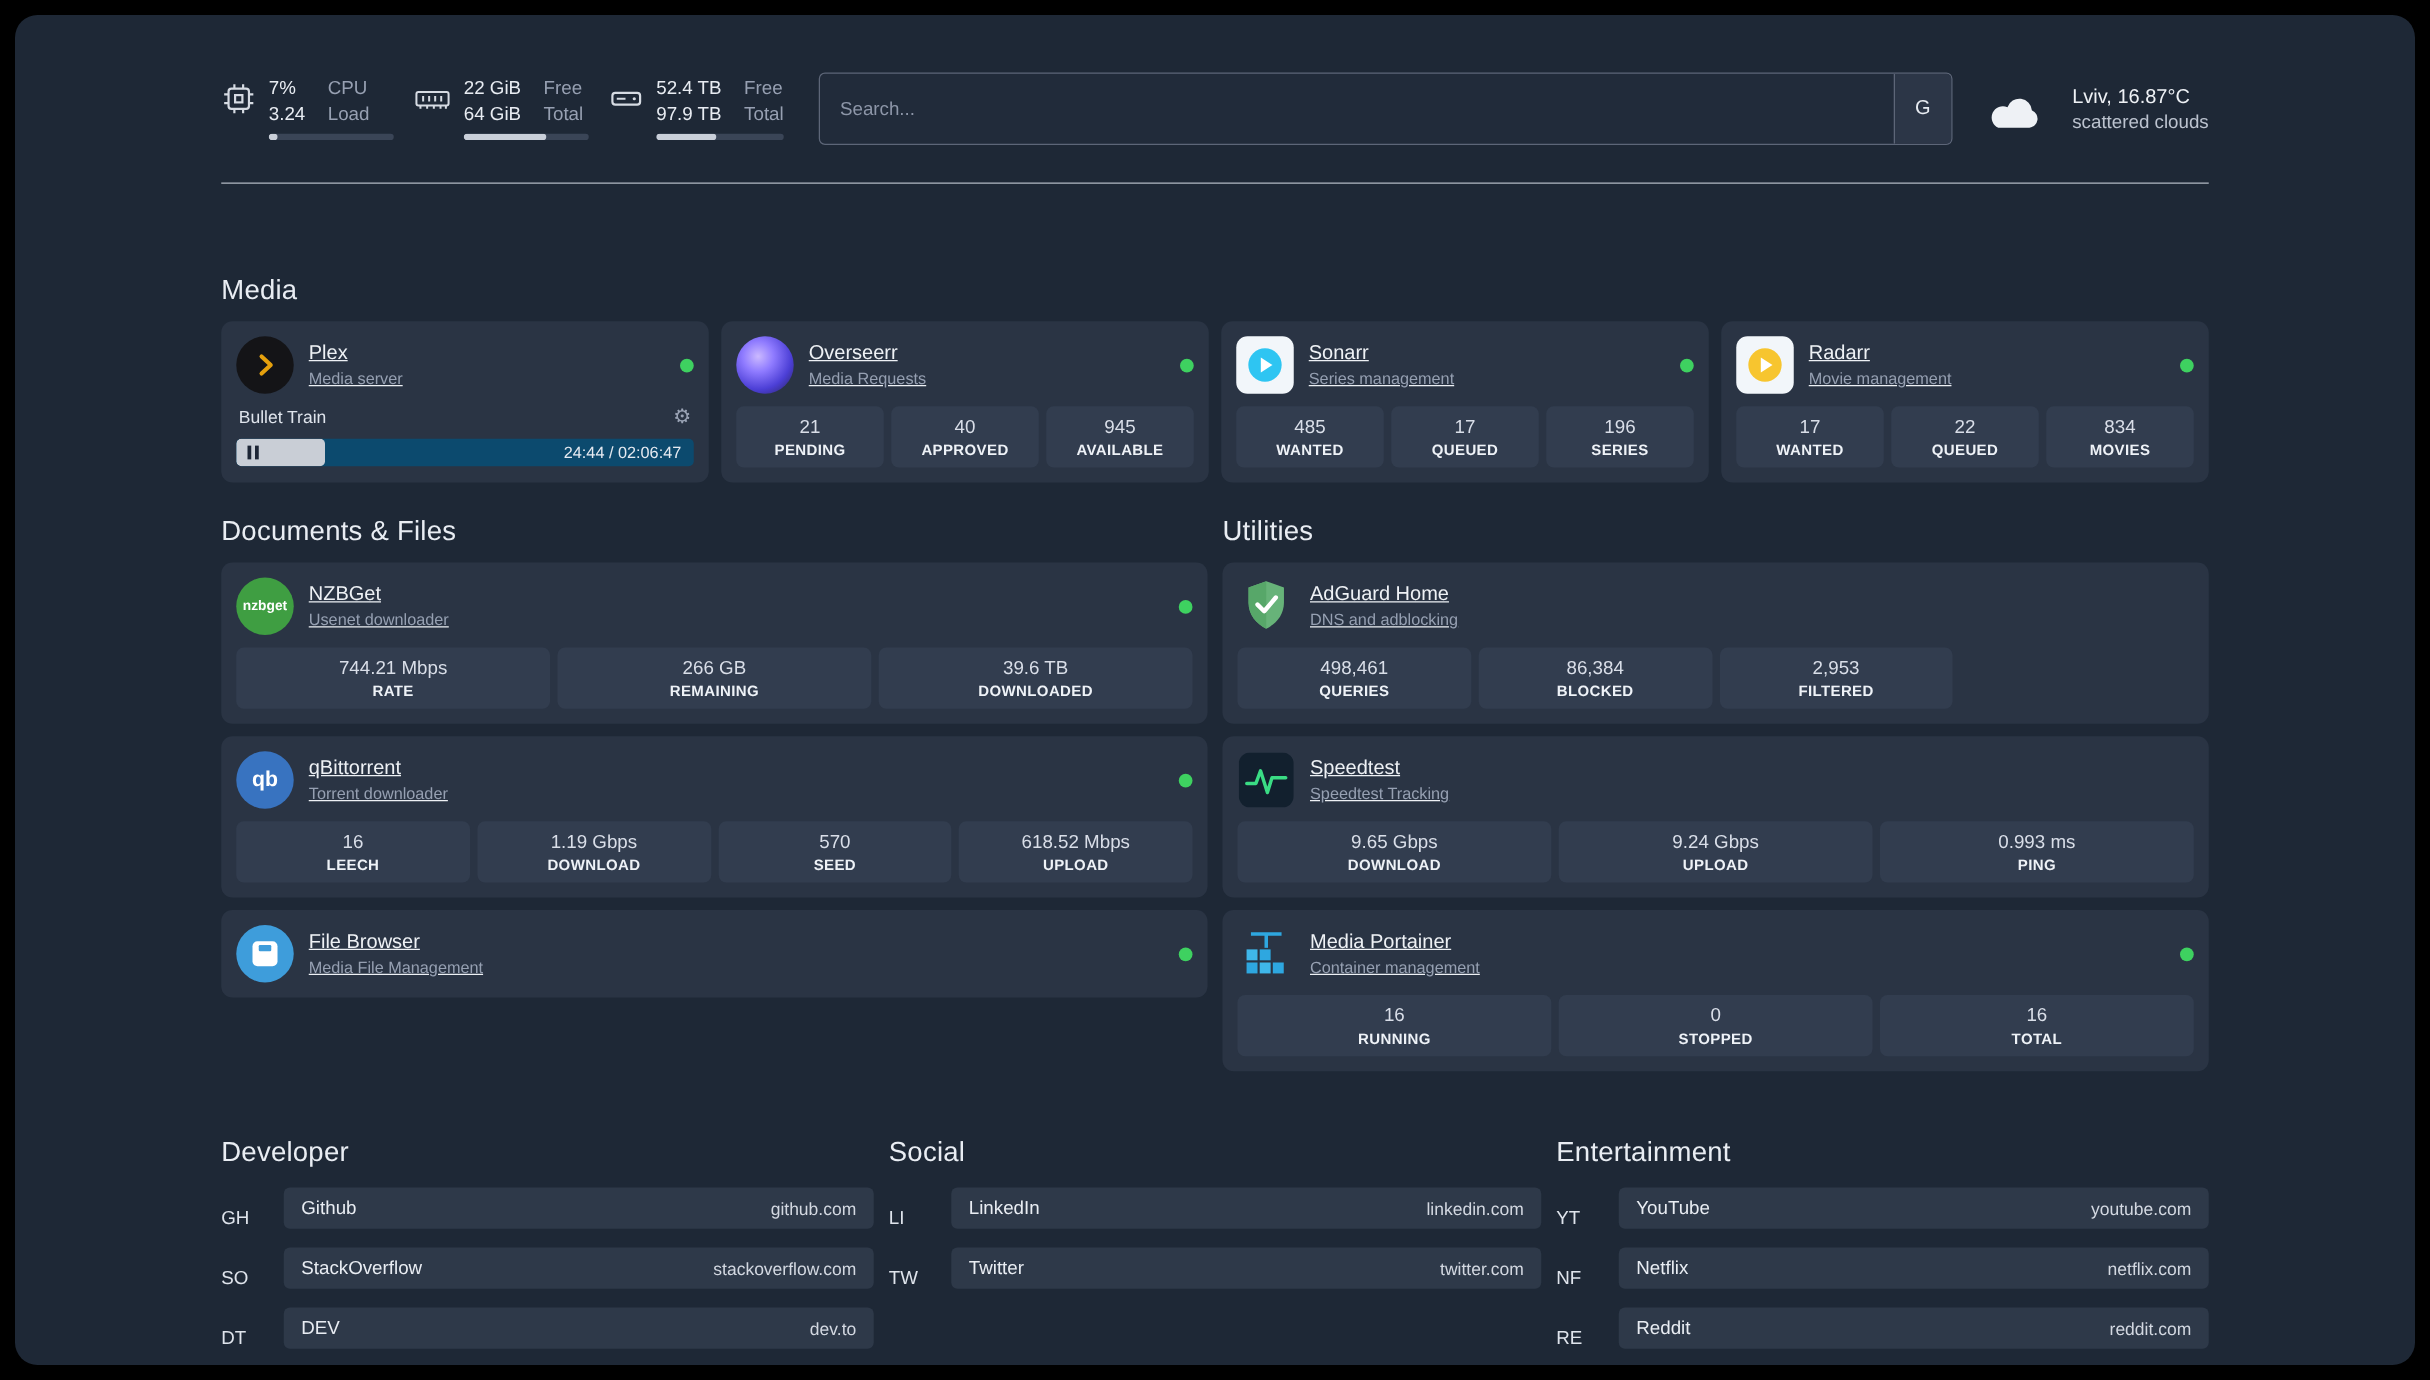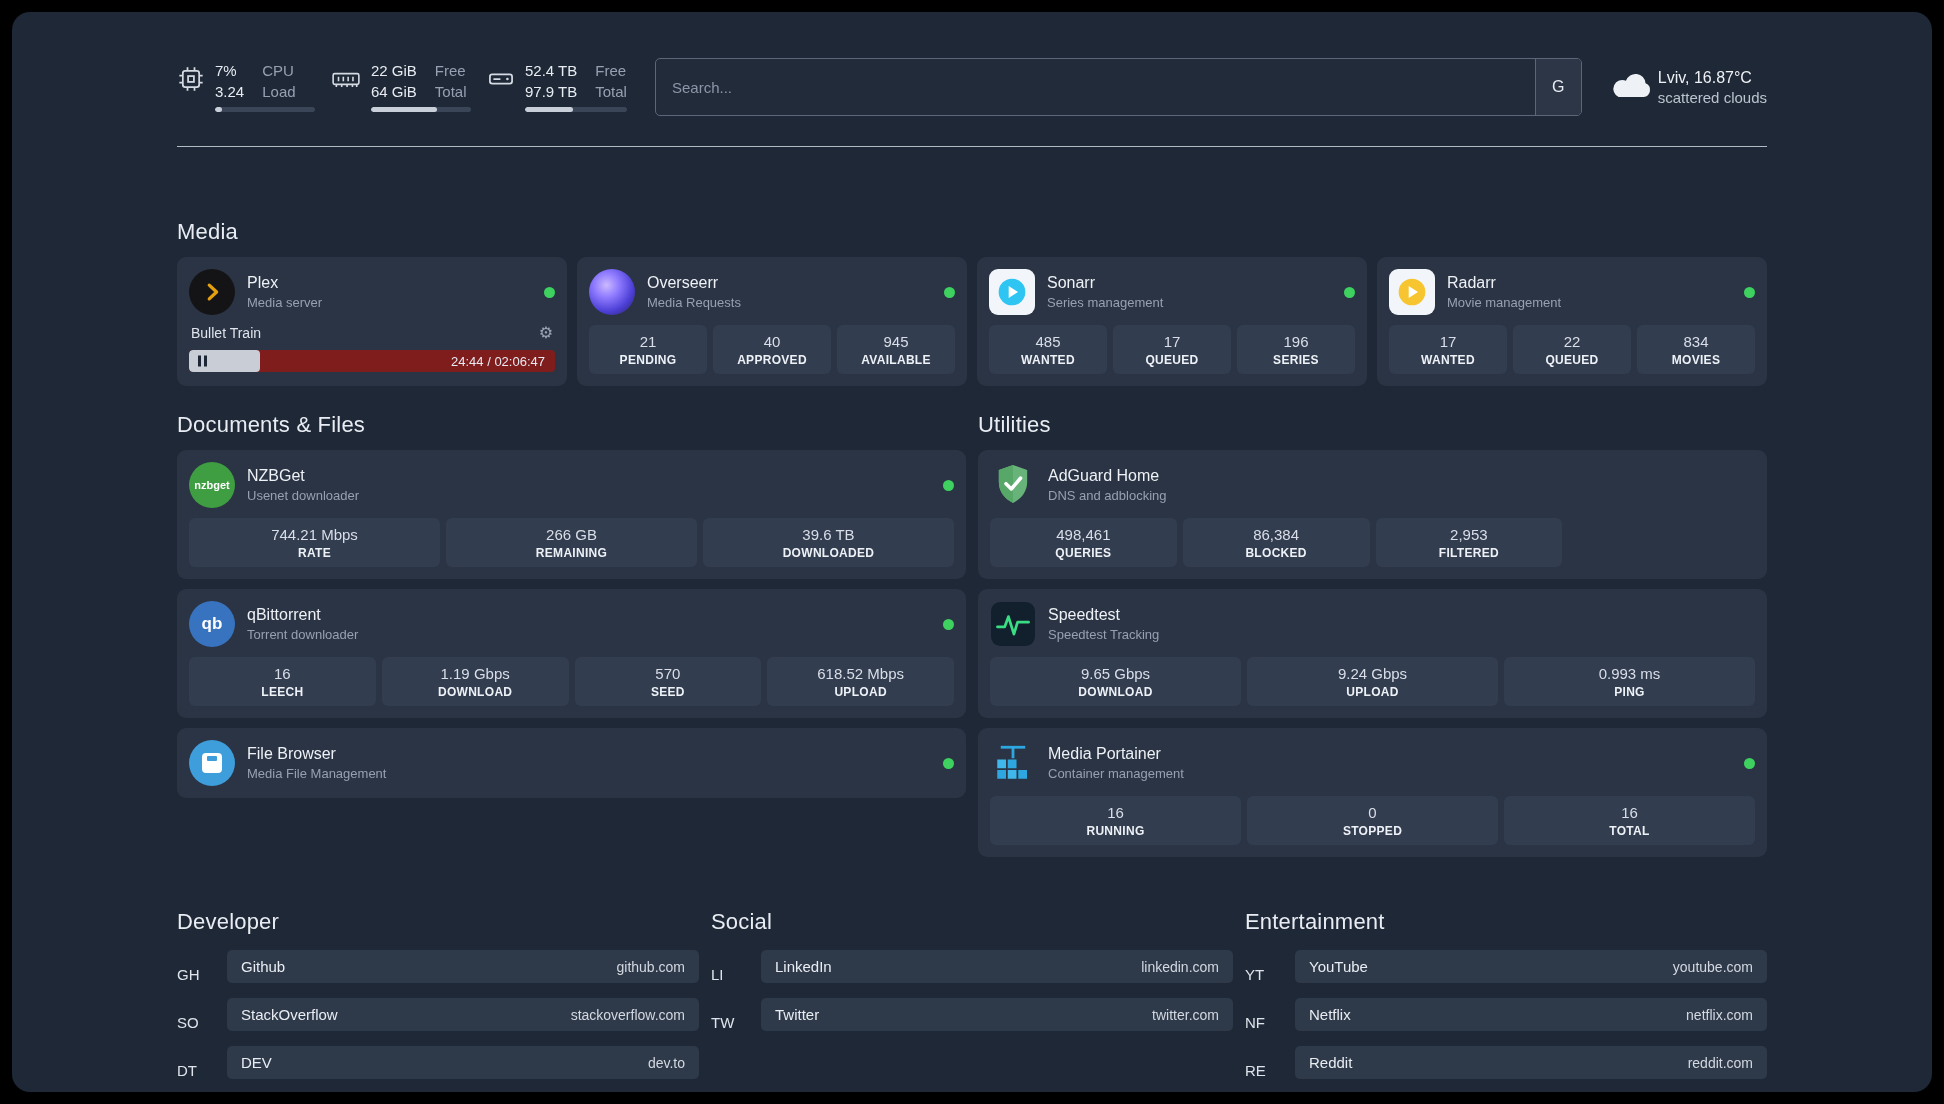--- a/index.html
+++ b/index.html
@@ -16,56 +16,56 @@
   .sys-col { display:flex; flex-direction:column; gap:2px; color:#e8ecf2; white-space:nowrap; }
   .sys-col.muted { color:#97a0b2; }
   .sys-bar { position:relative; height:5px; border-radius:3px; background:#3a4557; overflow:hidden; }
   .sys-fill { position:absolute; left:0; top:0; bottom:0; background:#c9cfd9; border-radius:3px; display:block; }
 
   .searchbox { flex:1; display:flex; align-items:stretch; height:58px; margin:12px 12px; border:1px solid #5d6678; border-radius:5px; overflow:hidden; background:#212b3a; }
   .search-input { flex:1; background:transparent; border:none; outline:none; color:#cfd5df; font-size:15px; padding:0 16px; font-family:inherit; }
   .search-input::placeholder { color:#8d96a8; }
   .engine-btn { width:46px; border:none; border-left:1px solid #5d6678; background:#2c3647; color:#e8ecf2; font-size:16px; cursor:pointer; font-family:inherit; }
 
-  .weather { display:flex; align-items:flex-start; gap:4px; }
+  .weather { display:flex; align-items:flex-end; gap:24px; }
   .weather-text { display:flex; flex-direction:column; gap:2px; }
   .weather-loc { font-size:16px; color:#eef1f5; }
   .weather-cond { font-size:15px; color:#bcc3cf; }
 
   .divider { margin-top:18px; height:1px; background:rgba(205,211,221,.85); }
 
   
   .section-heading { font-size:22px; font-weight:500; color:#e9edf3; letter-spacing:.2px; }
   .media-heading { margin-top:72px; }
   .media-grid { margin-top:12px; display:grid; grid-template-columns:repeat(4,1fr); gap:10px; }
   .two-col { margin-top:26px; display:grid; grid-template-columns:1fr 1fr; gap:12px; align-items:start; }
   .col-head { margin-bottom:12px; }
   .col-stack { display:flex; flex-direction:column; gap:10px; }
 
   
   .card { background:#2a3444; border-radius:9px; padding:12px; }
   .card-head { display:flex; align-items:center; gap:12px; }
   .app-icon { width:46px; height:46px; flex:0 0 auto; display:flex; align-items:center; justify-content:center; border-radius:50%; }
-  .app-meta { display:flex; flex-direction:column; }
+  .app-meta { display:flex; flex-direction:column;text-decoration:underline; }
   .app-name { font-size:16px; font-weight:500; color:#eef1f5; }
   .app-desc { font-size:13px; color:#96a0b2; margin-top:3px; }
   .status-dot { width:11px; height:11px; border-radius:50%; background:#3ed160; margin-left:auto; }
 
   .stats { display:grid; gap:6px; margin-top:10px; }
   .cols-3 { grid-template-columns:repeat(3,1fr); }
   .cols-4 { grid-template-columns:repeat(4,1fr); }
   .stat { background:#323d4f; border-radius:6px; text-align:center; padding:8px 4px 7px; }
   .stat-value { font-size:15px; color:#d9dee8; }
   .stat-label { font-size:12px; font-weight:700; color:#eef2f7; margin-top:3px; letter-spacing:.3px; }
 
   
   .plex-player { margin-top:6px; }
   .track-row { display:flex; align-items:center; justify-content:space-between; font-size:14px; color:#dfe4ec; padding:2px 2px 8px; }
   .gear-icon { color:#9aa3b5; font-size:16px; cursor:pointer; }
-  .player-bar { position:relative; height:22px; border-radius:4px; background:#7f1d1d; overflow:hidden; }
+  .player-bar { position:relative; height:22px; border-radius:4px; background:#0c4a6e; overflow:hidden; }
   .player-fill { position:absolute; left:0; top:0; bottom:0; background:#c9ced6; border-radius:4px; display:block; }
   .pause-icon { position:absolute; left:9px; top:50%; transform:translateY(-50%); display:flex; gap:3px; cursor:pointer; }
   .pause-icon i { display:block; width:3px; height:11px; background:#1d2636; }
   .player-time { position:absolute; right:10px; top:50%; transform:translateY(-50%); font-size:13px; color:#e6eaf1; }
 
   
   .plex-circle { background:#141417; }
   .overseerr-circle { background:radial-gradient(circle at 38% 35%, #cbb9ff 0%, #8f7bff 30%, #4c3fd6 64%, #241f4e 100%); }
   .icon-tile { width:46px; height:46px; border-radius:9px; background:#f2f6fa; display:flex; align-items:center; justify-content:center; flex:0 0 auto; }
   .nzbget-circle { background:#3f9e42; color:#fff; font-size:11px; font-weight:700; }

